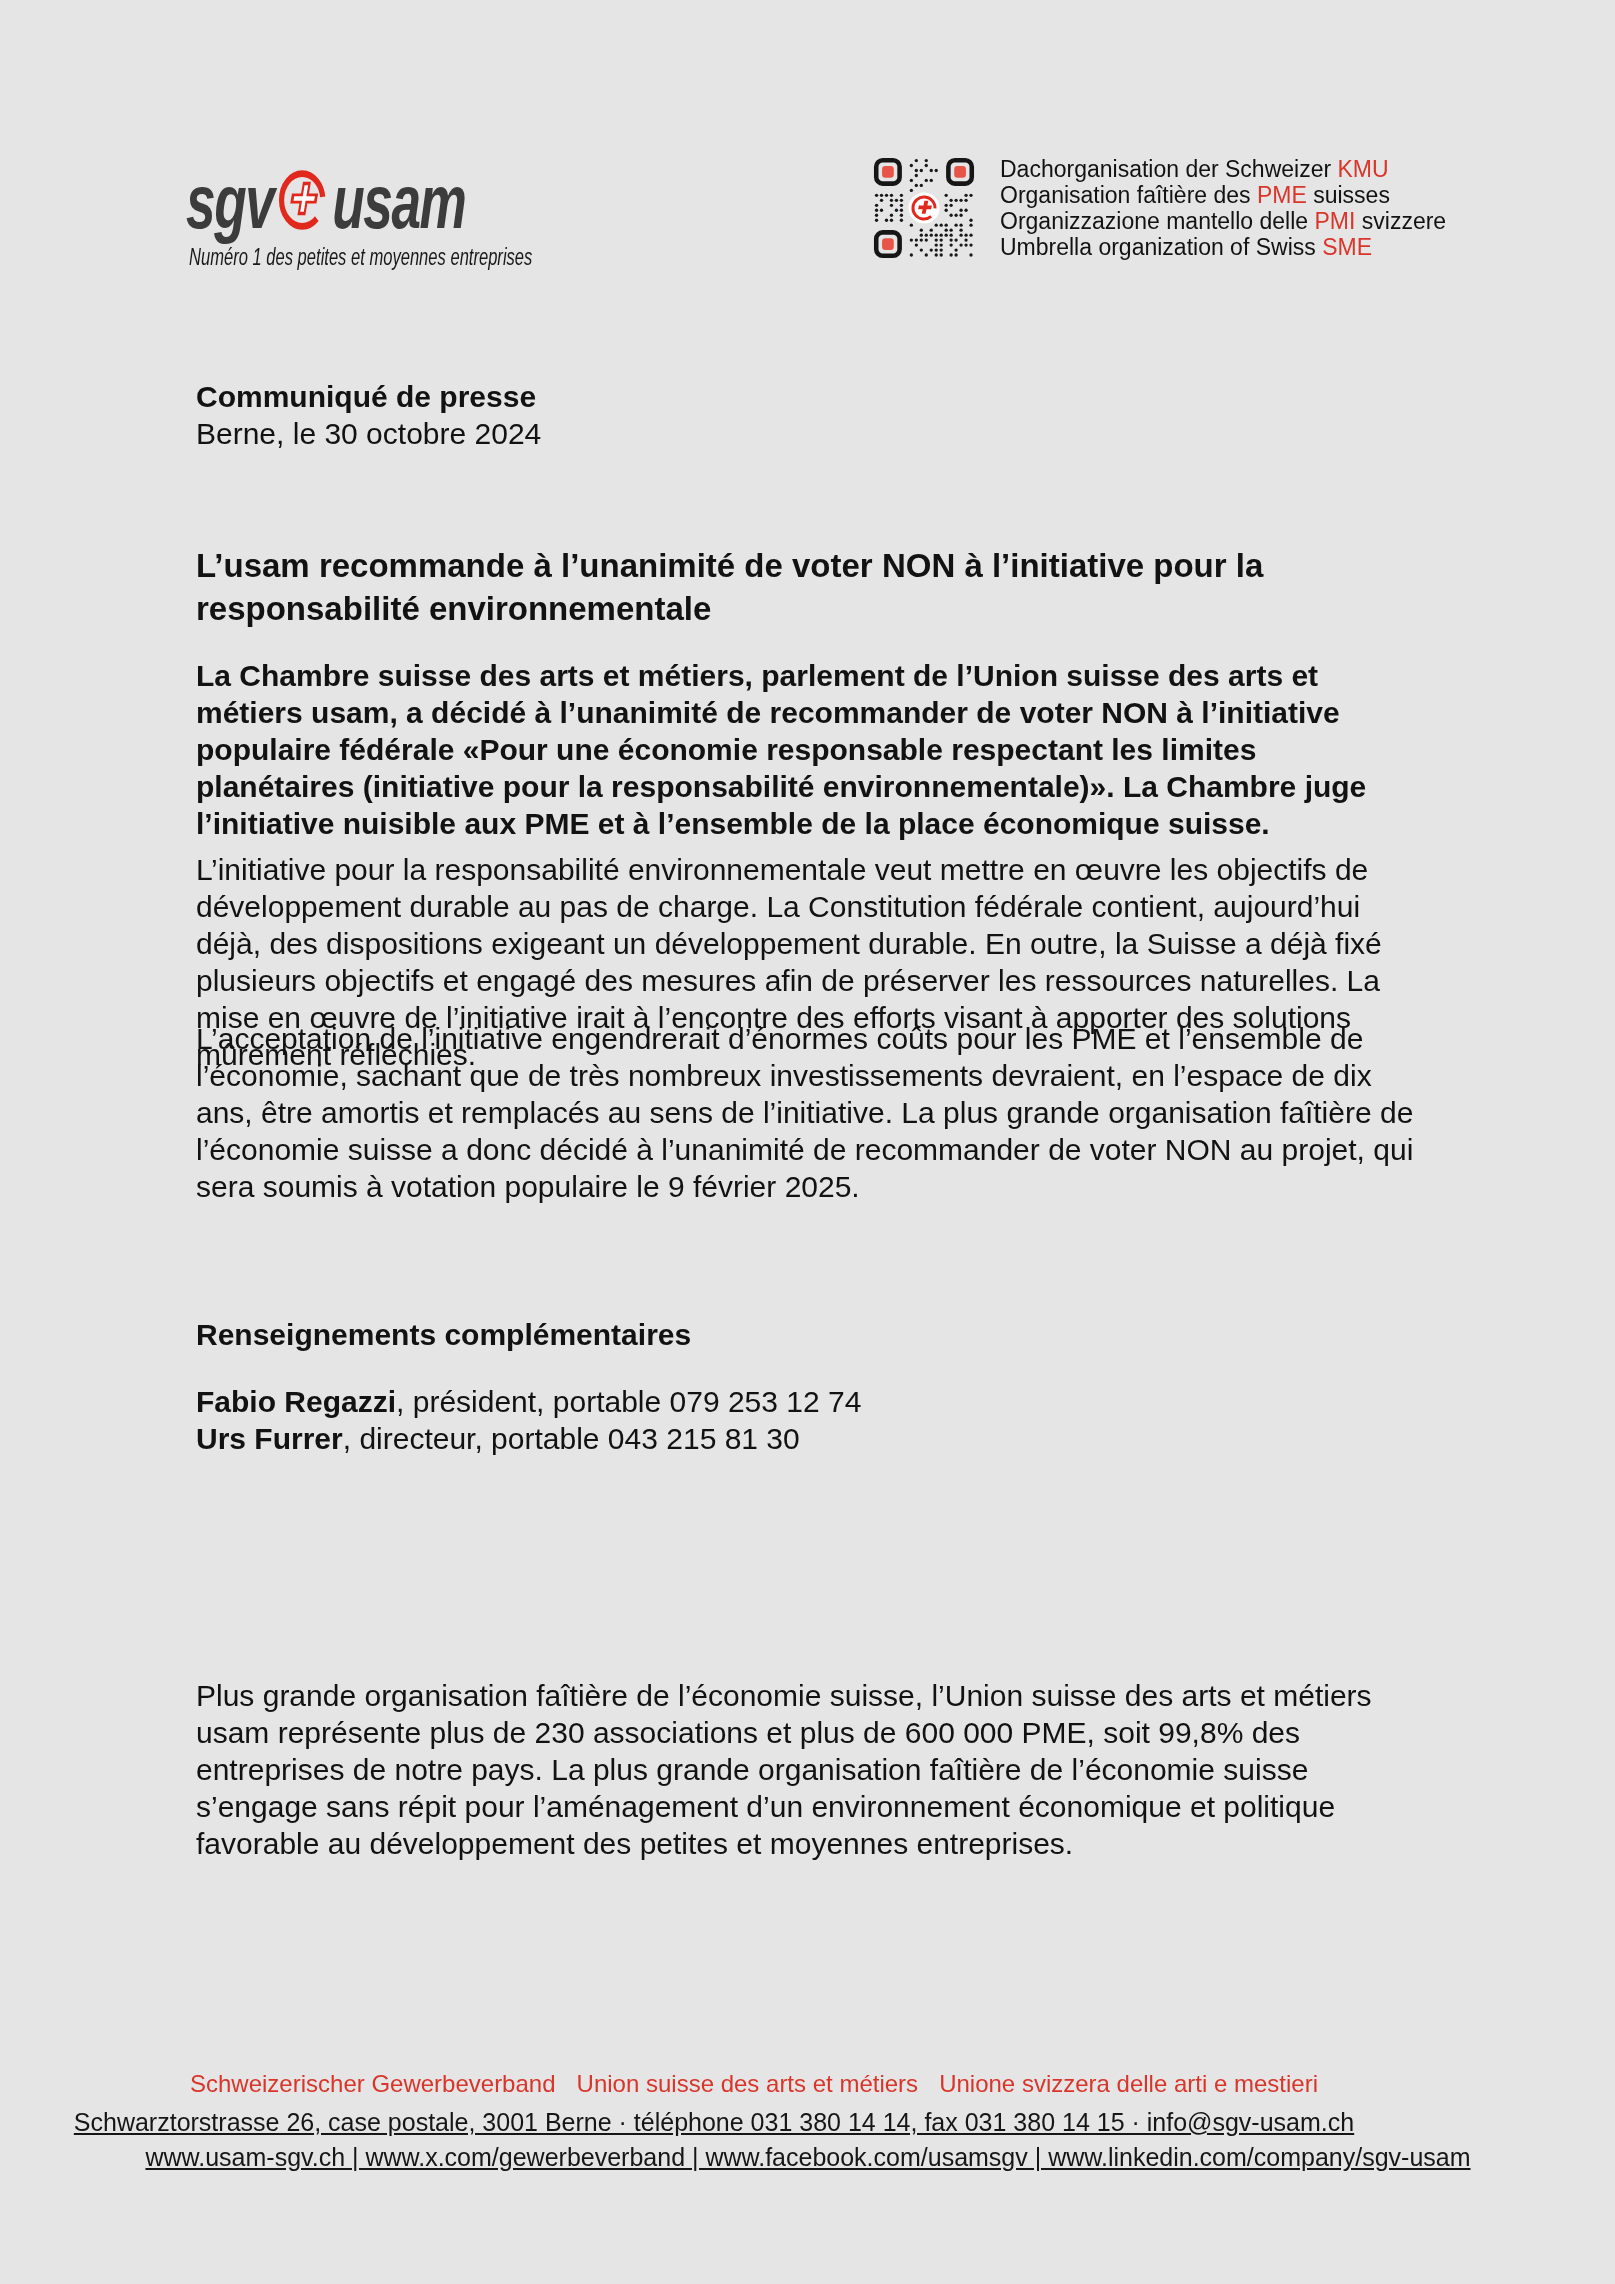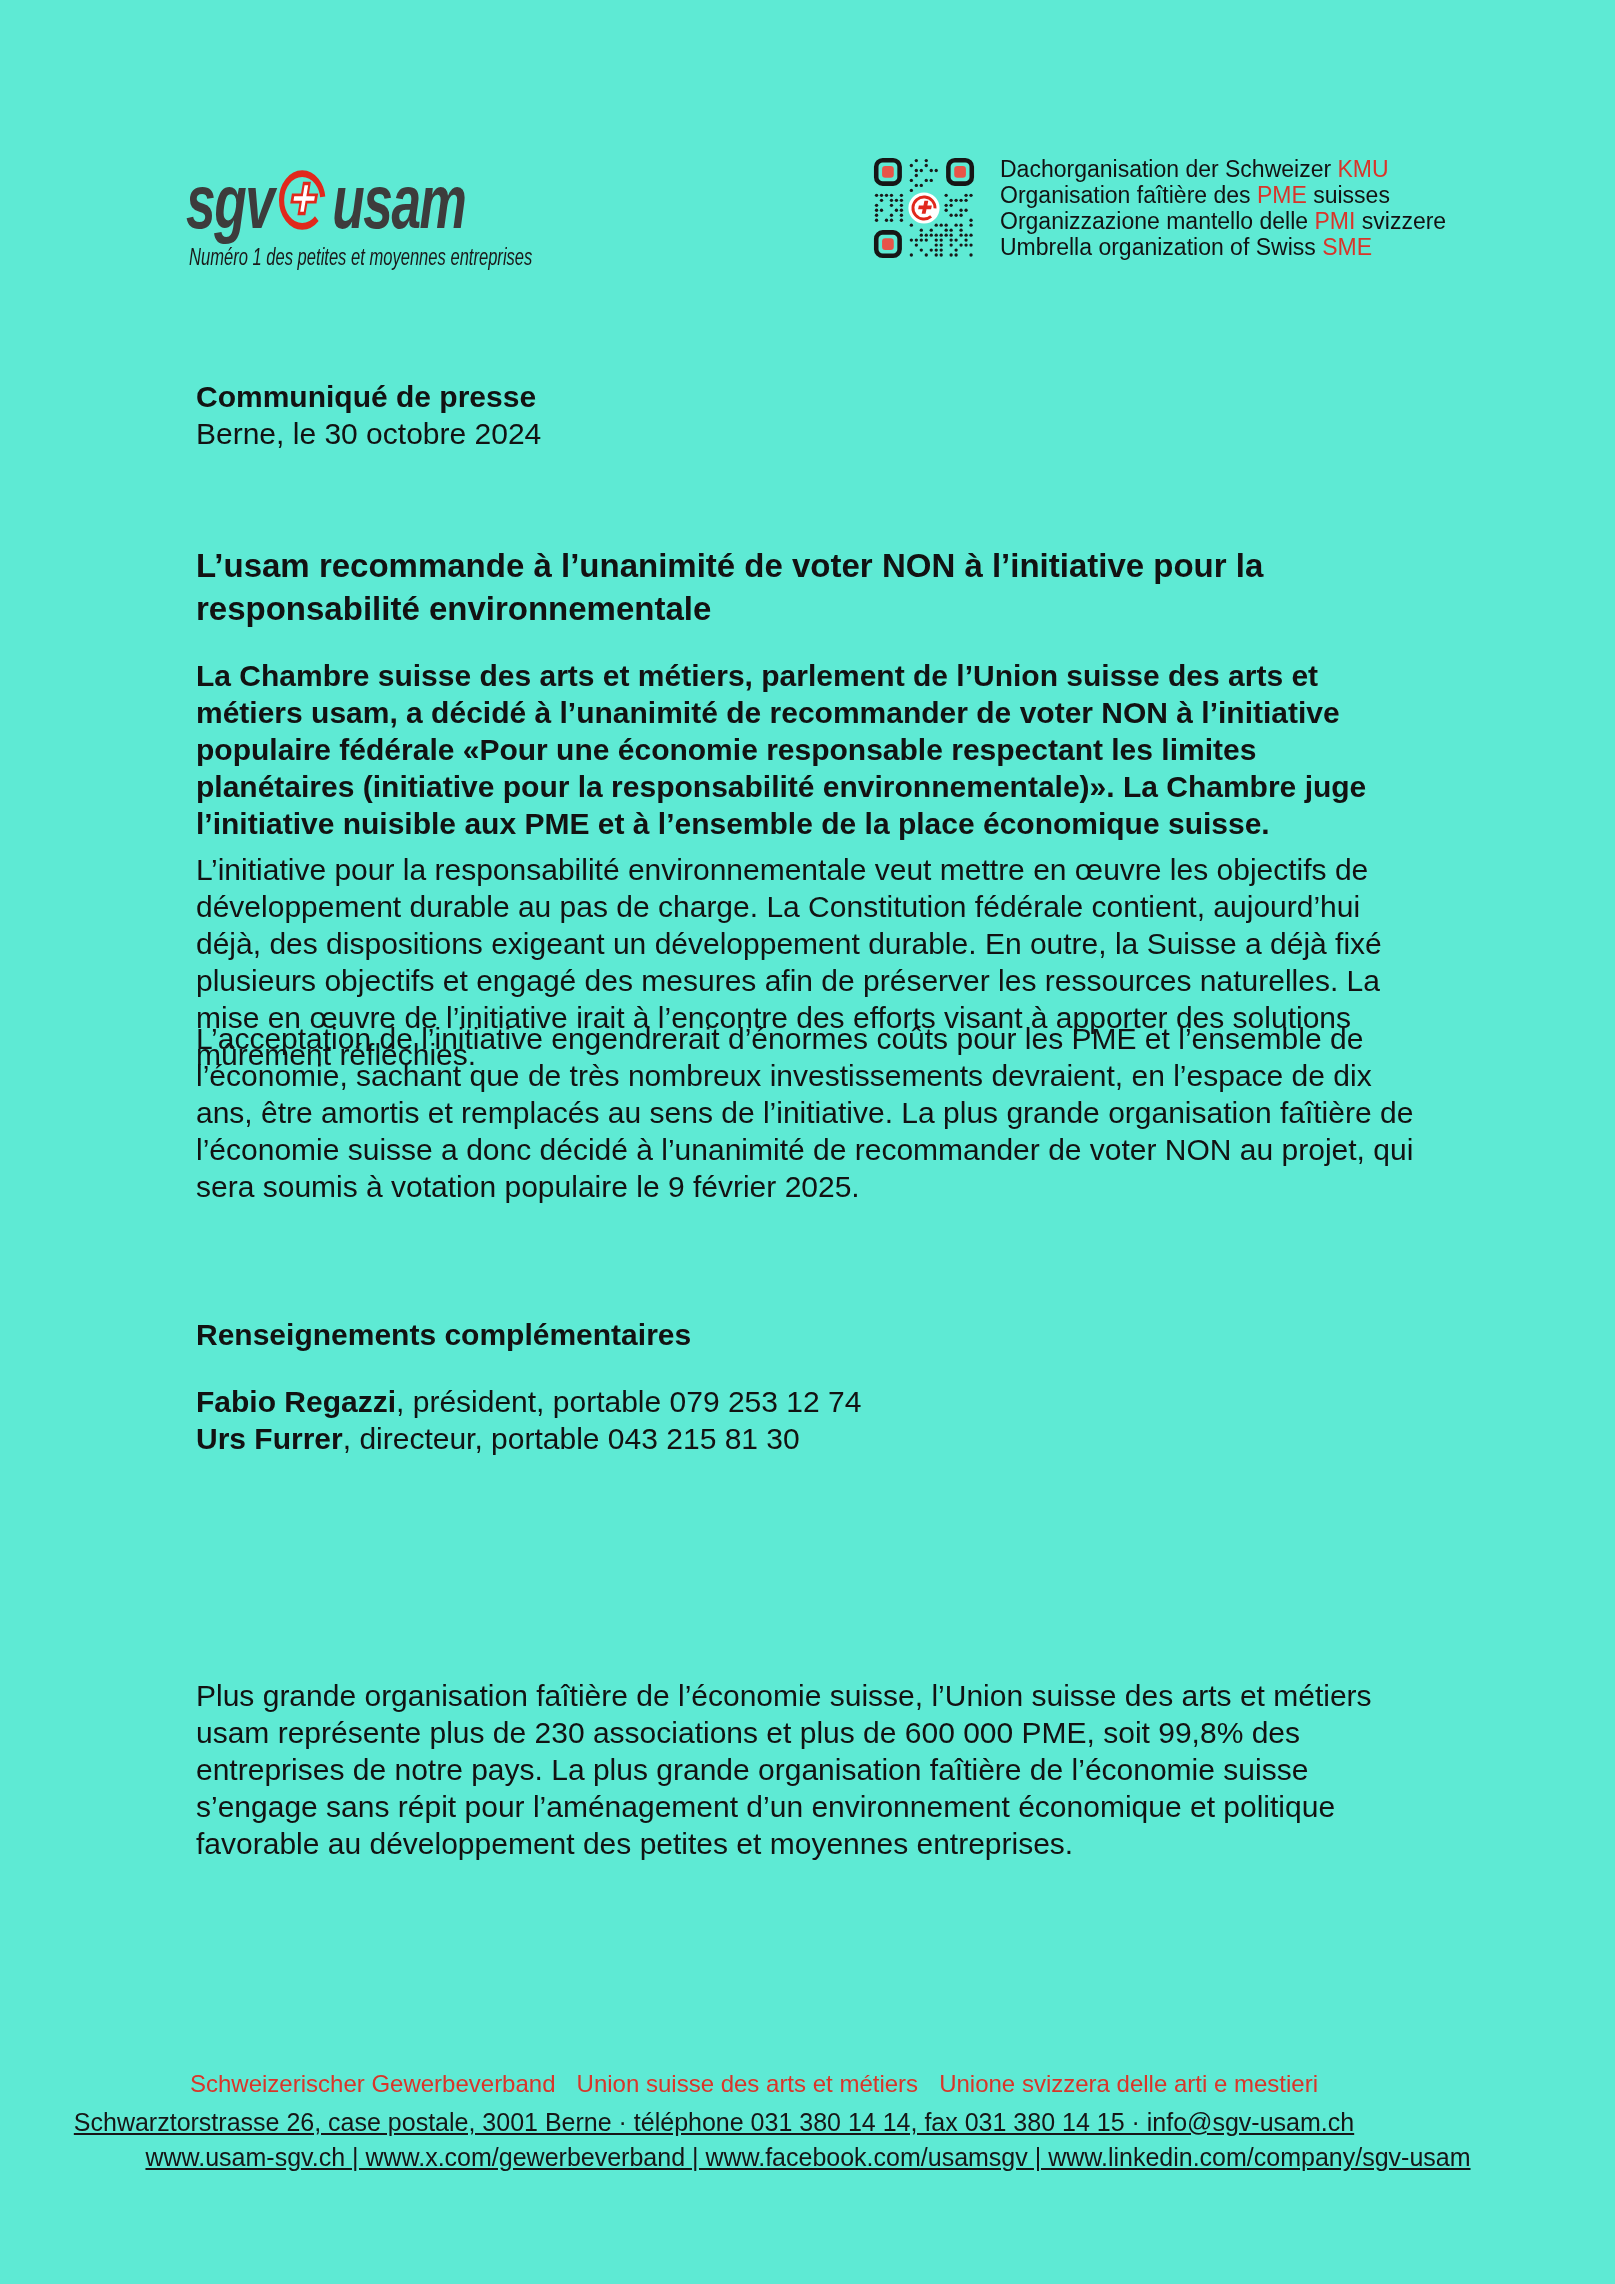--- a/index.html
+++ b/index.html
@@ -1,17 +1,17 @@
 <!DOCTYPE html>
 <html style="--accent: #d9352a; --logo-red: #e1281c; --qr-red: #e85448; --logo-gray: #3d3c3c;font-size:10.4px"><head>
 <meta charset="utf-8">
 <style>
   html,body{margin:0;padding:0;background:#9a9a9a;}
   .page{
-    position:relative;width:1616px;height:2284px;background:#5eead4;
+    position:relative;width:1616px;height:2284px;background:#e5e5e5;
     font-family:"Liberation Sans",sans-serif;color:#121212;overflow:hidden;
   }
   
   .logo-row{
     position:absolute;left:186px;top:164px;display:flex;align-items:center;
     transform:scaleX(.70);transform-origin:left center;
   }
   .logo-word{
     font-size:76px;font-weight:700;font-style:italic;letter-spacing:-2px;
     color:var(--logo-gray);line-height:1;

